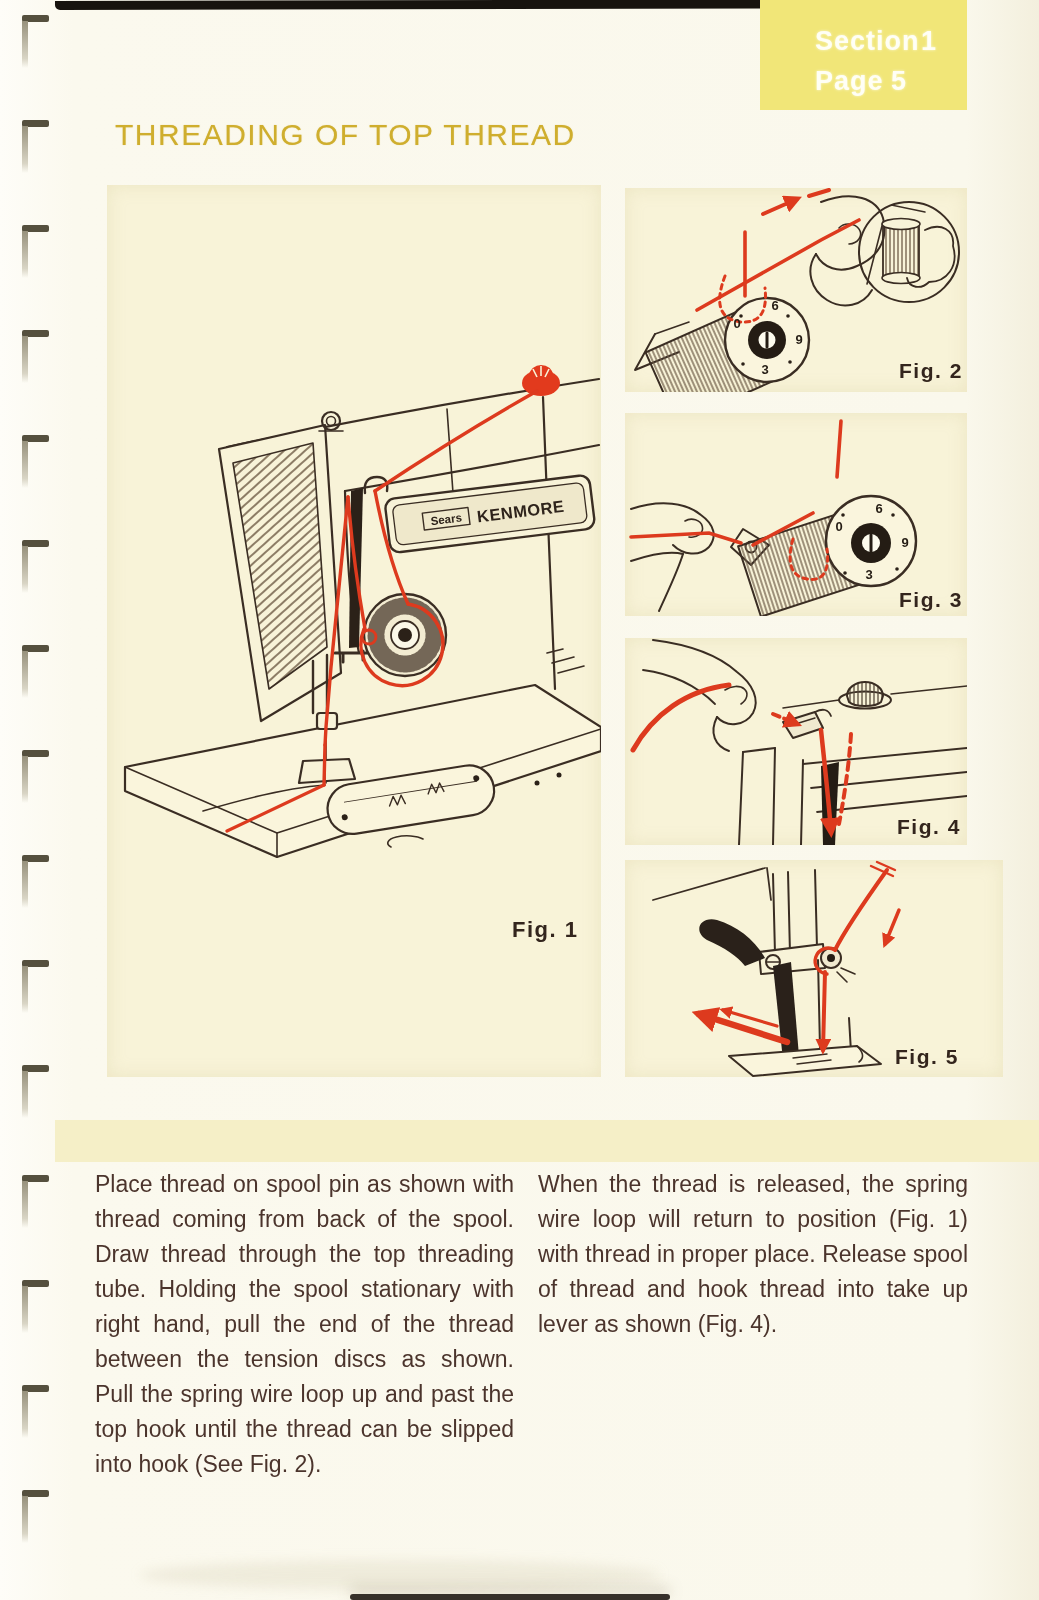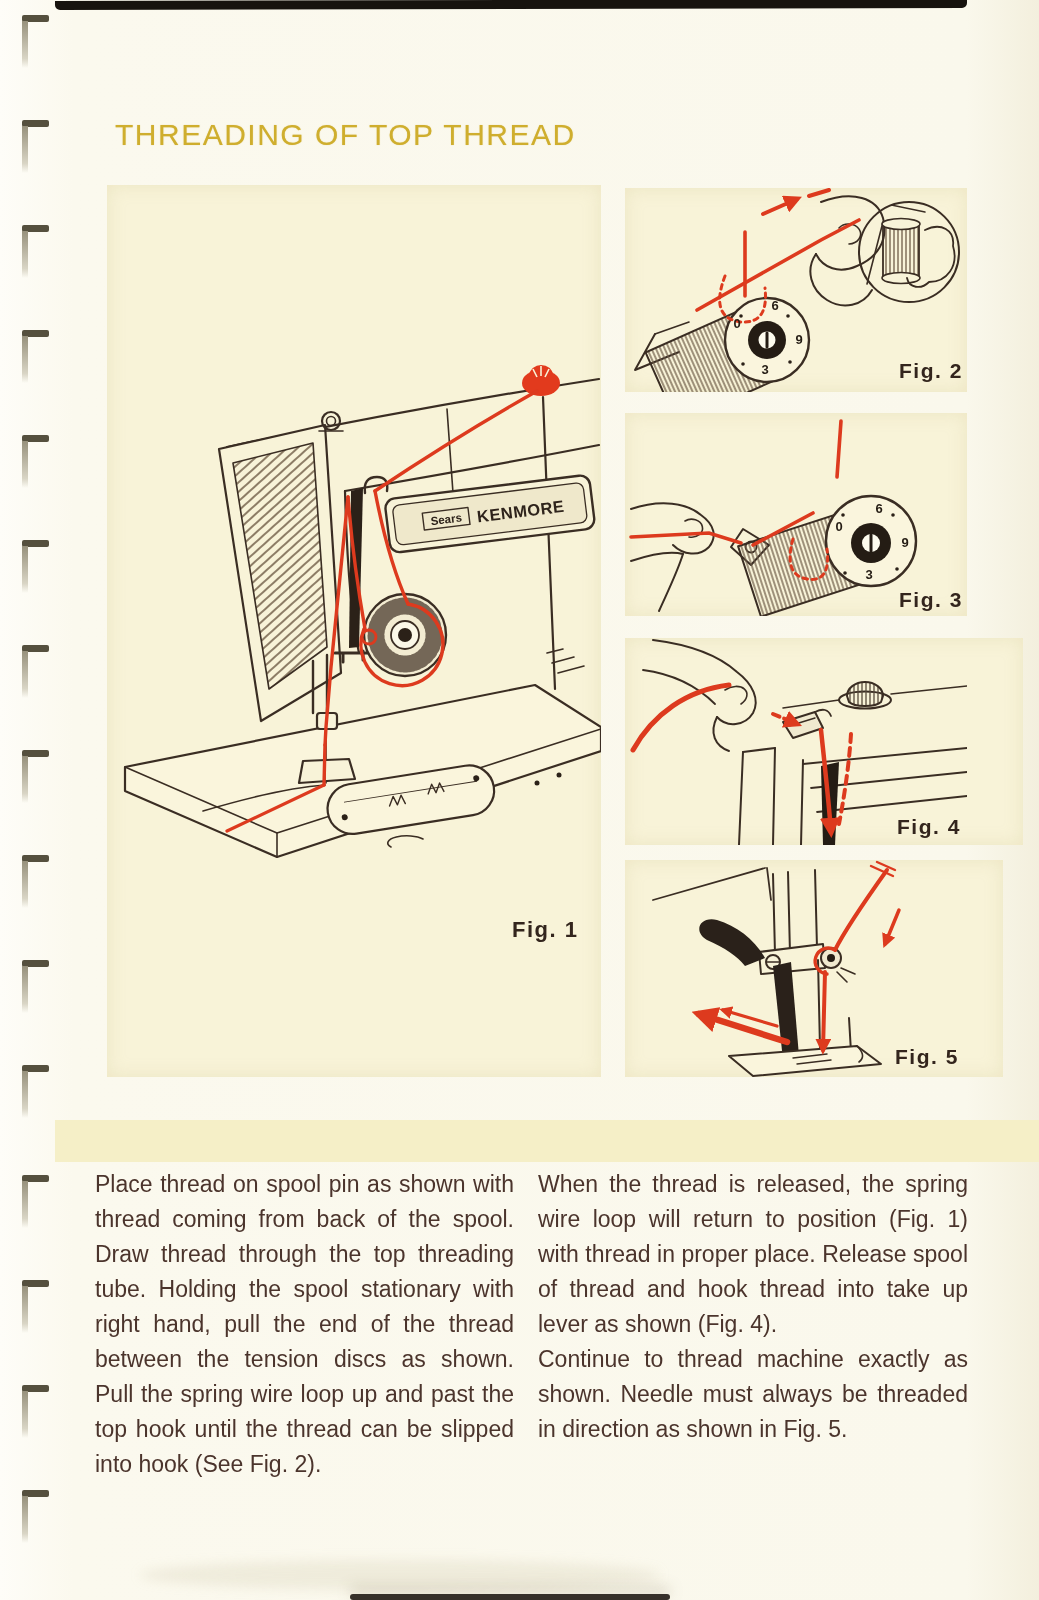--- a/index.html
+++ b/index.html
@@ -30,21 +30,21 @@
   .section-tab .row{display:flex; justify-content:space-between; margin-bottom:9px;}
   .section-tab .row.second{width:92px;}
   
   .page-title{position:absolute; left:115px; top:118px; font-size:30px; font-weight:normal;
     color:#cfae2e; letter-spacing:1.5px; text-shadow:0 0 1px rgba(207,174,46,.5);}
   
   .panel{position:absolute; background:#f8f3d8; box-shadow:inset 0 0 18px rgba(205,190,130,.25);}
   #panel-fig1{left:107px; top:185px; width:494px; height:892px;}
   #panel-fig2{left:625px; top:188px; width:342px; height:204px;}
   #panel-fig3{left:625px; top:413px; width:342px; height:203px;}
-  #panel-fig4{left:625px; top:638px; width:398px; height:207px;}
+  #panel-fig4{left:625px; top:638px; width:342px; height:207px;}
   #panel-fig5{left:625px; top:860px; width:378px; height:217px;}
   .panel svg{display:block;}
   
   .yellow-band{position:absolute; left:55px; top:1120px; width:984px; height:42px;
     background:#f5efc7;}
   
   .col{position:absolute; top:1167px; font-size:23px; line-height:35px; color:#4b342c;
     text-align:justify;}
   .col p{margin:0;}
   #col-left{left:95px; width:419px;}
@@ -67,20 +67,32 @@
   <div class="bind-mark" style="top:645px"></div>
   <div class="bind-mark" style="top:750px"></div>
   <div class="bind-mark" style="top:855px"></div>
   <div class="bind-mark" style="top:960px"></div>
   <div class="bind-mark" style="top:1065px"></div>
   <div class="bind-mark" style="top:1175px"></div>
   <div class="bind-mark" style="top:1280px"></div>
   <div class="bind-mark" style="top:1385px"></div>
   <div class="bind-mark" style="top:1490px"></div>
 
+  <div class="section-tab">
+    <div class="rows">
+      <div class="row">
+        <span>Section</span>
+        <span>1</span>
+      </div>
+      <div class="row second">
+        <span>Page</span>
+        <span>5</span>
+      </div>
+    </div>
+  </div>
 
   <div class="page-title">THREADING OF TOP THREAD</div>
 
   <div class="panel" id="panel-fig1">
     <svg width="494" height="892" viewBox="0 0 494 892">
       <defs>
         <pattern id="p1hatch" width="7" height="7" patternUnits="userSpaceOnUse" patternTransform="rotate(48)">
           <line x1="1" y1="0" x2="1" y2="7" stroke="#8d7d66" stroke-width="2"></line>
         </pattern>
       </defs>
@@ -362,18 +374,17 @@
     </svg>
   </div>
 
   <div class="yellow-band"></div>
 
   <div class="col" id="col-left">
     <p>Place thread on spool pin as shown with thread coming from back of the spool. Draw thread through the top threading tube.  Holding the spool stationary with right hand, pull the end of the thread between the tension discs as shown. Pull the spring wire loop up and past the top hook until the thread can be slipped into hook (See Fig. 2).</p>
   </div>
   <div class="col" id="col-right">
     <p>When the thread is released, the spring wire loop will return to position (Fig. 1) with thread in proper place.  Release spool of thread and hook thread into take up lever as shown (Fig. 4).</p>
-    <p>Continue to thread machine exactly as shown.  Needle must always be threaded in direction as shown in Fig. 5.</p>
   </div>
 
   <div class="bottom-haze"></div>
   <div class="bottom-smudge"></div>
 </div>
 
 </body></html>

